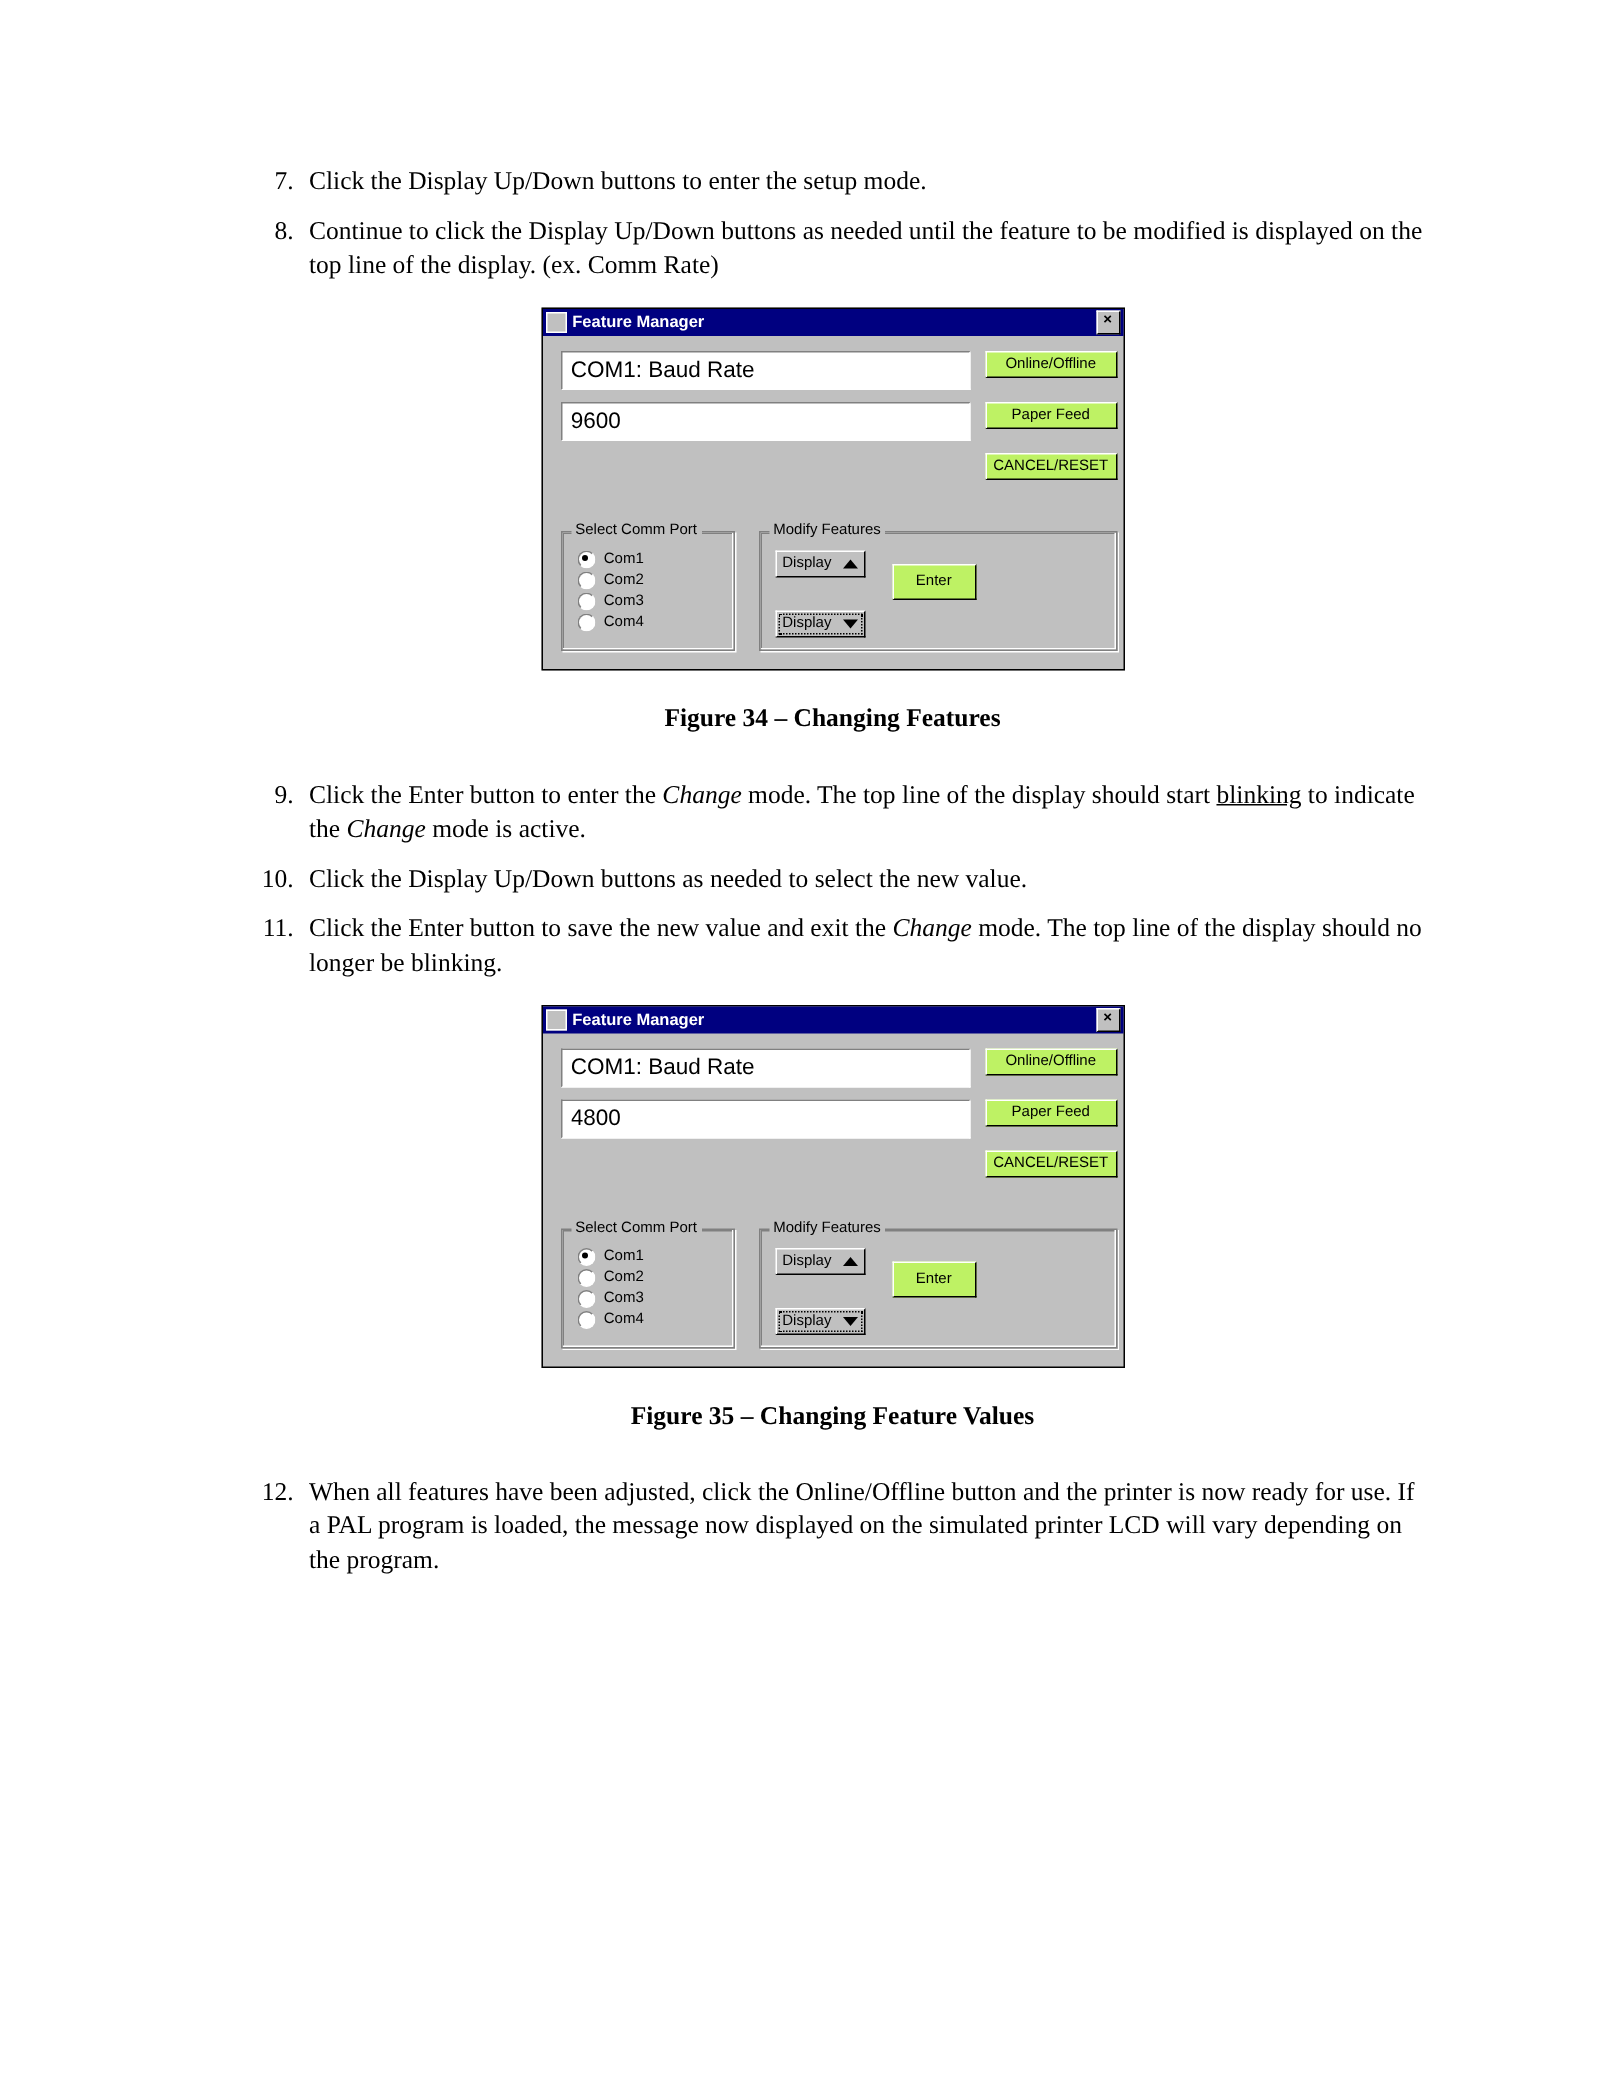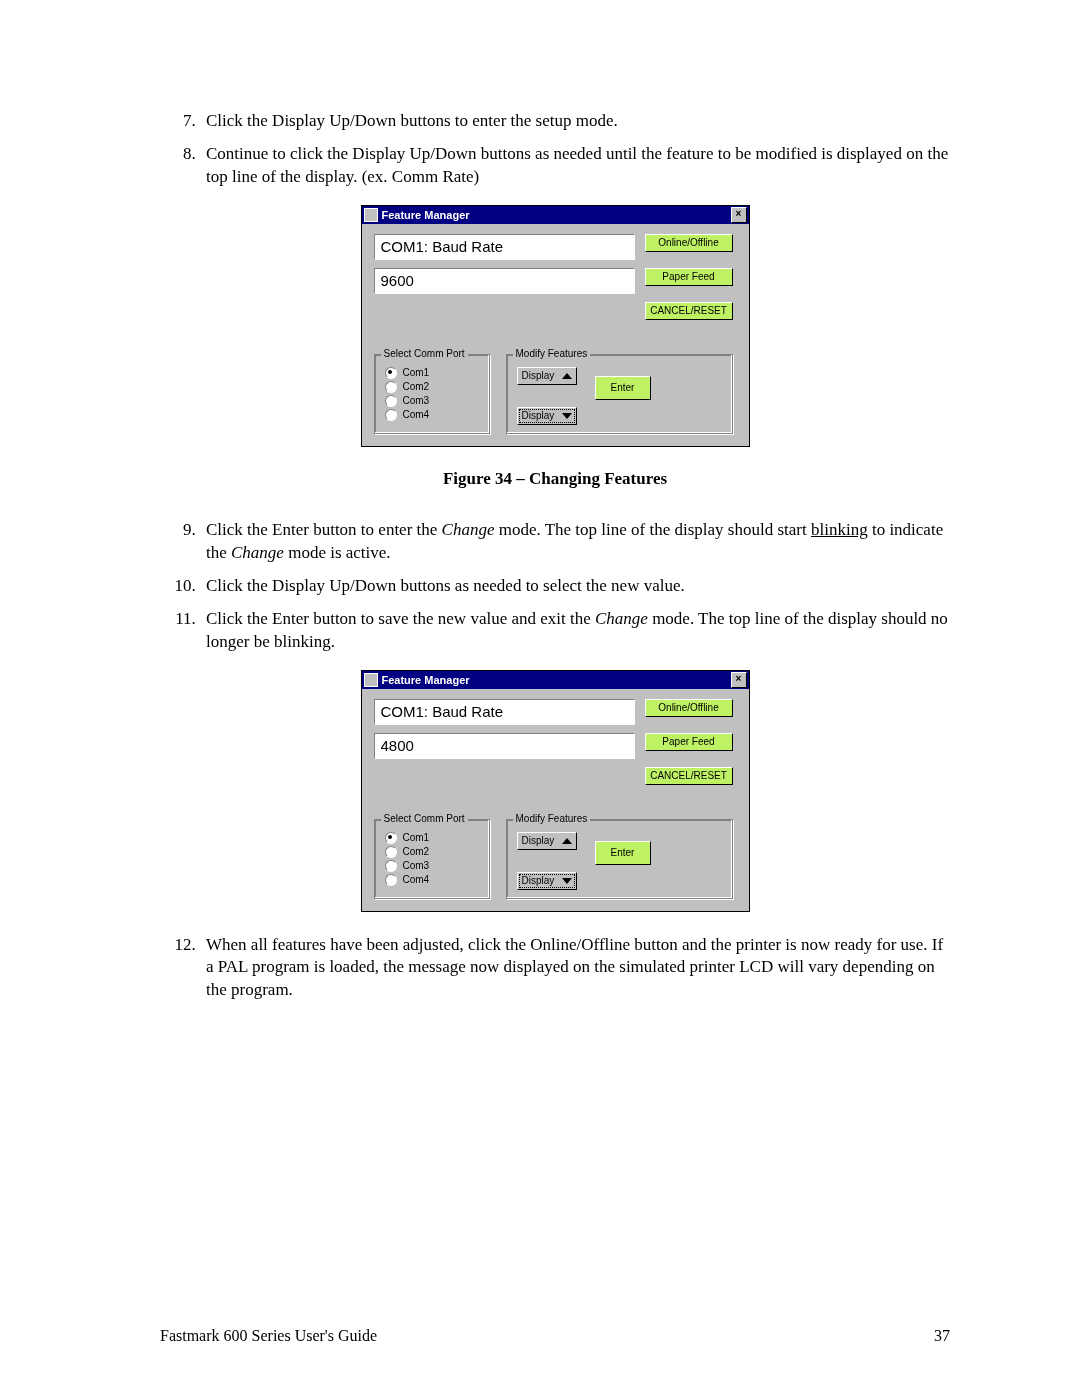--- a/index.html
+++ b/index.html
@@ -78,21 +78,21 @@
     border-left: 1px solid #fff;
     border-right: 1px solid #000;
     border-bottom: 1px solid #000;
     text-align: center;
     color: #000;
     font-weight: bold;
     font-size: 10px;
     line-height: 12px;
   }
   .win-body {
-    padding: 10px 16px 12px 12px;
+    padding: 10px 4px 12px 12px;
   }
   .row {
     display: flex;
     align-items: flex-start;
   }
   .display-box {
     flex: 1;
     margin-right: 10px;
   }
   .display-box input {
@@ -339,23 +339,20 @@
                   <span class="arr-down"></span>
                 </button>
             </div>
             <button class="btn3d big">Enter</button>
           </div>
         </div>
       </div>
     </div>
   </div>
 
+  <div class="caption">Figure 35 – Changing Feature Values</div>
 
   <ol class="doc-list" start="12">
     <li><span>When all features have been adjusted, click the Online/Offline button and the printer is now ready for use.  If a PAL program is loaded, the message now displayed on the simulated printer LCD will vary depending on the program.</span></li>
   </ol>
 
-  <div class="footer">
-    <span>Fastmark 600 Series User's Guide</span>
-    <span>37</span>
-  </div>
 
 </div>
 
 </body></html>

